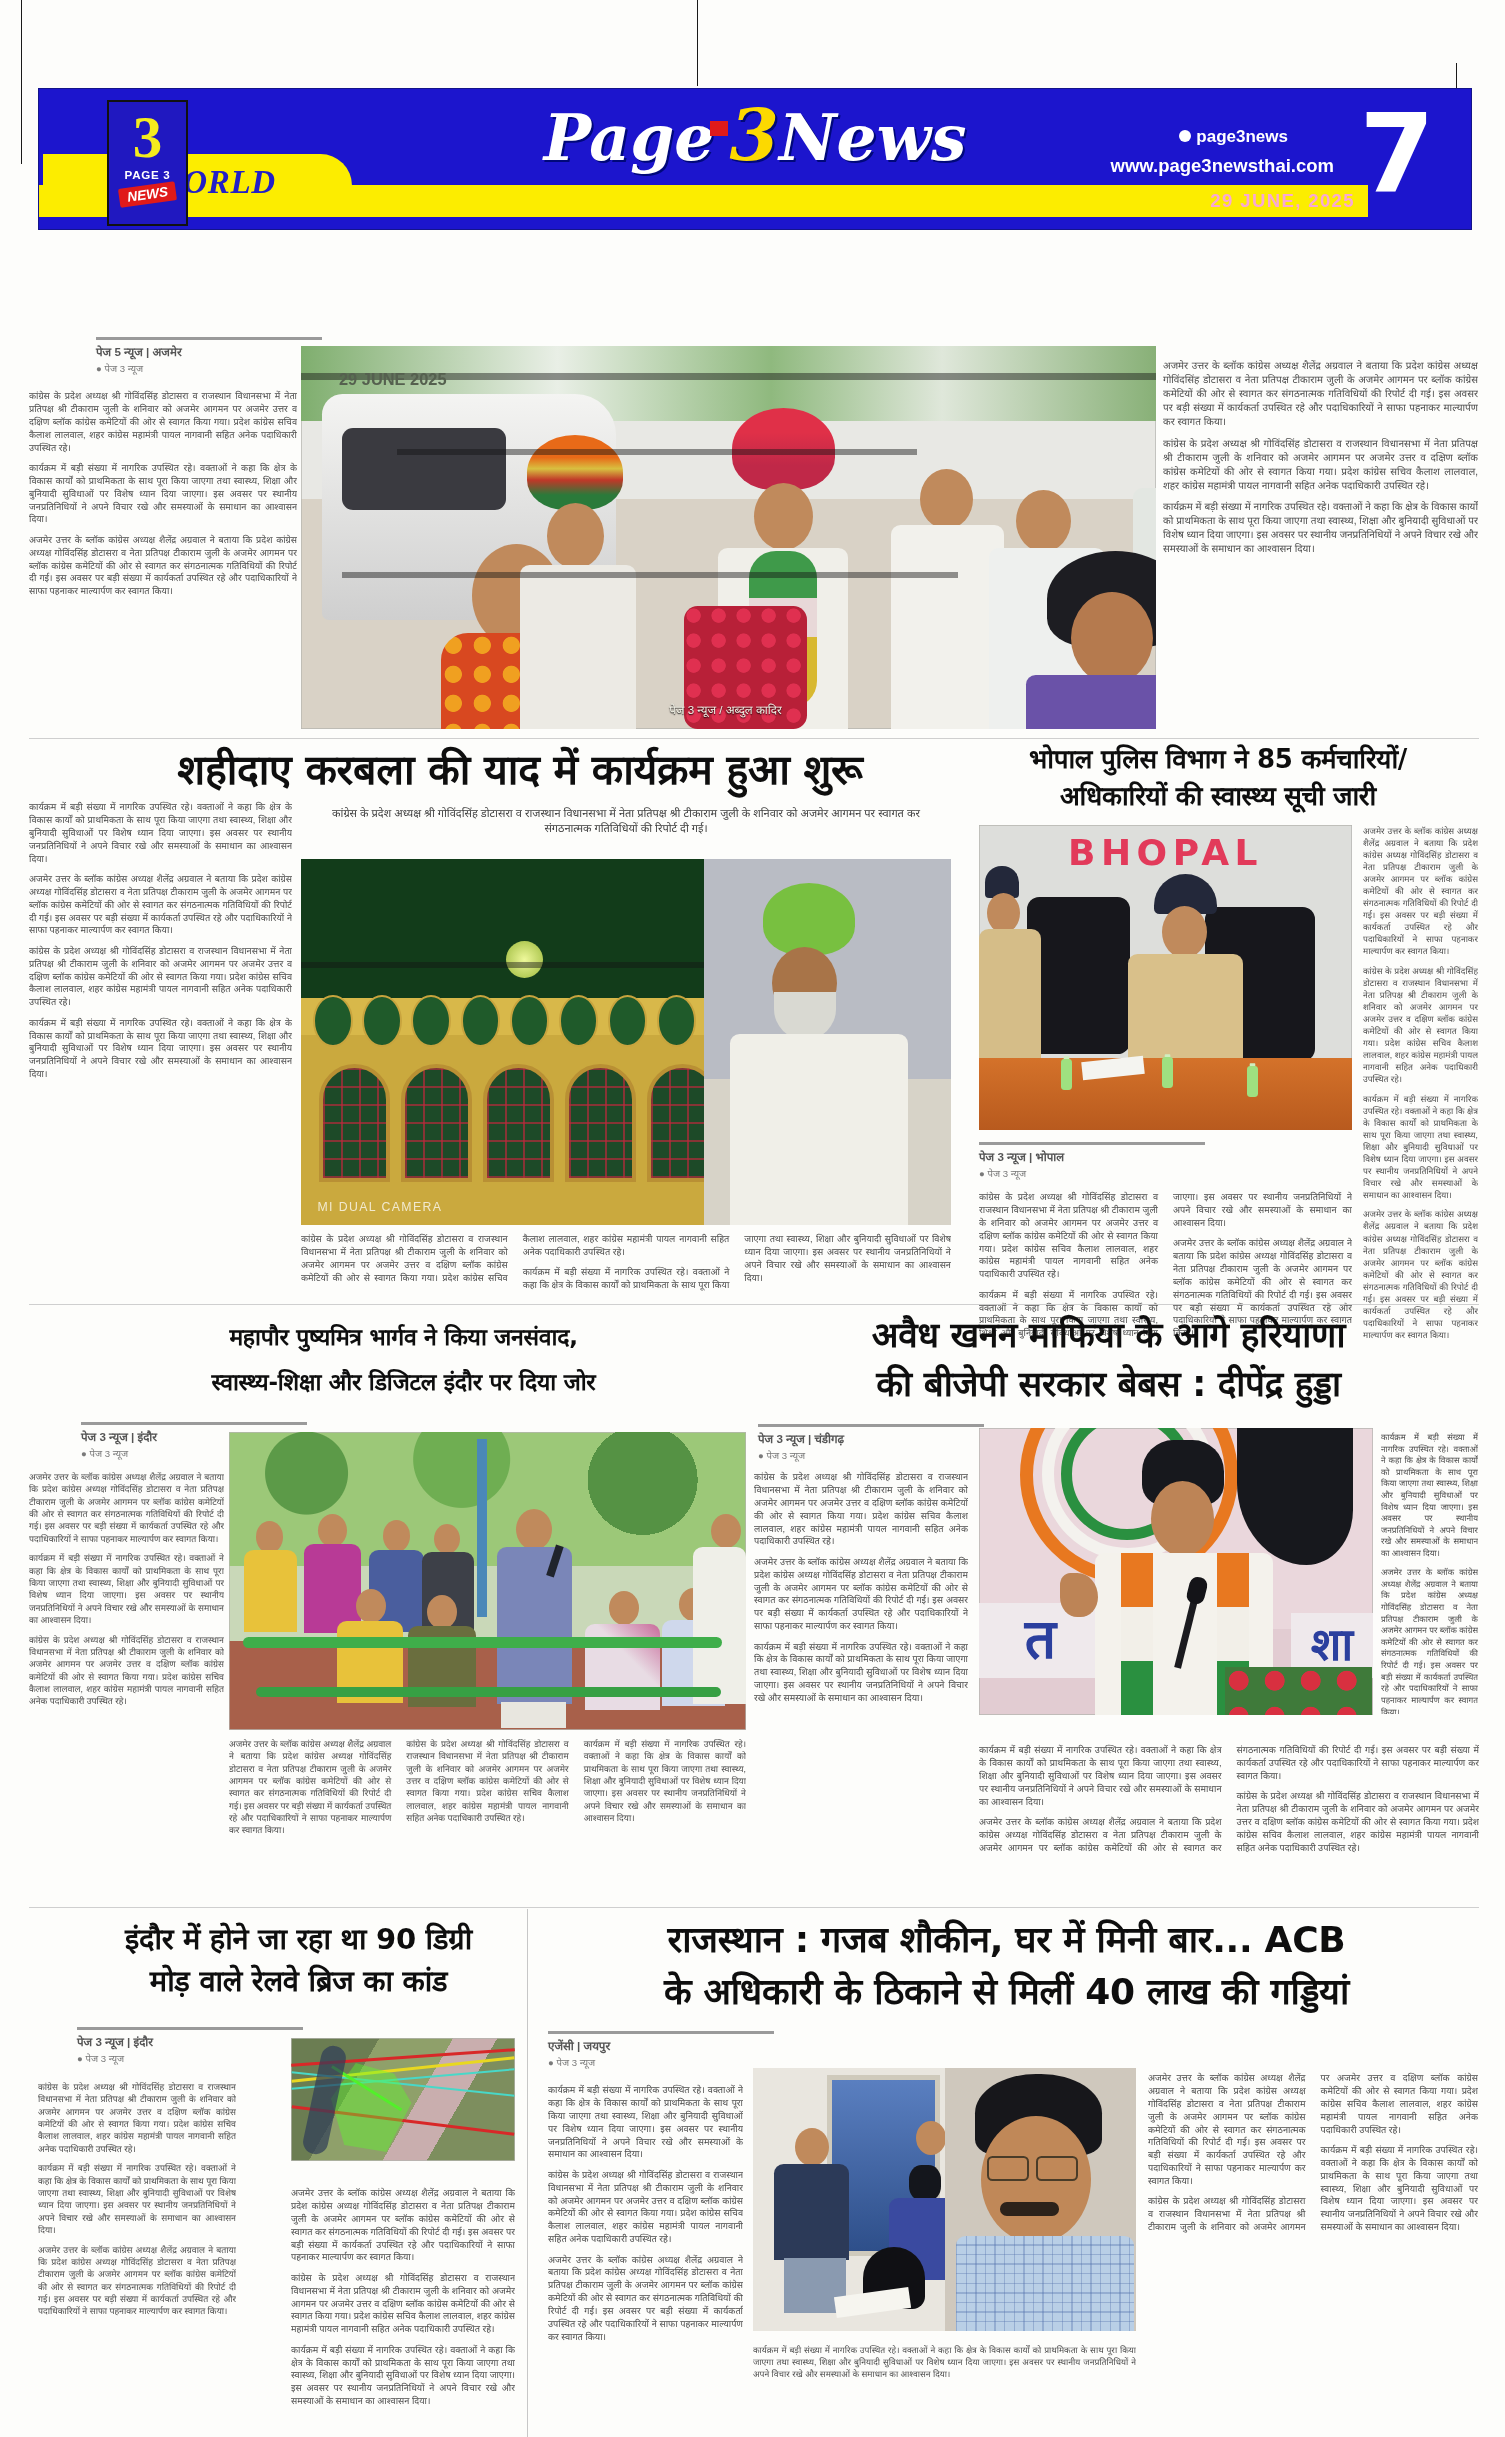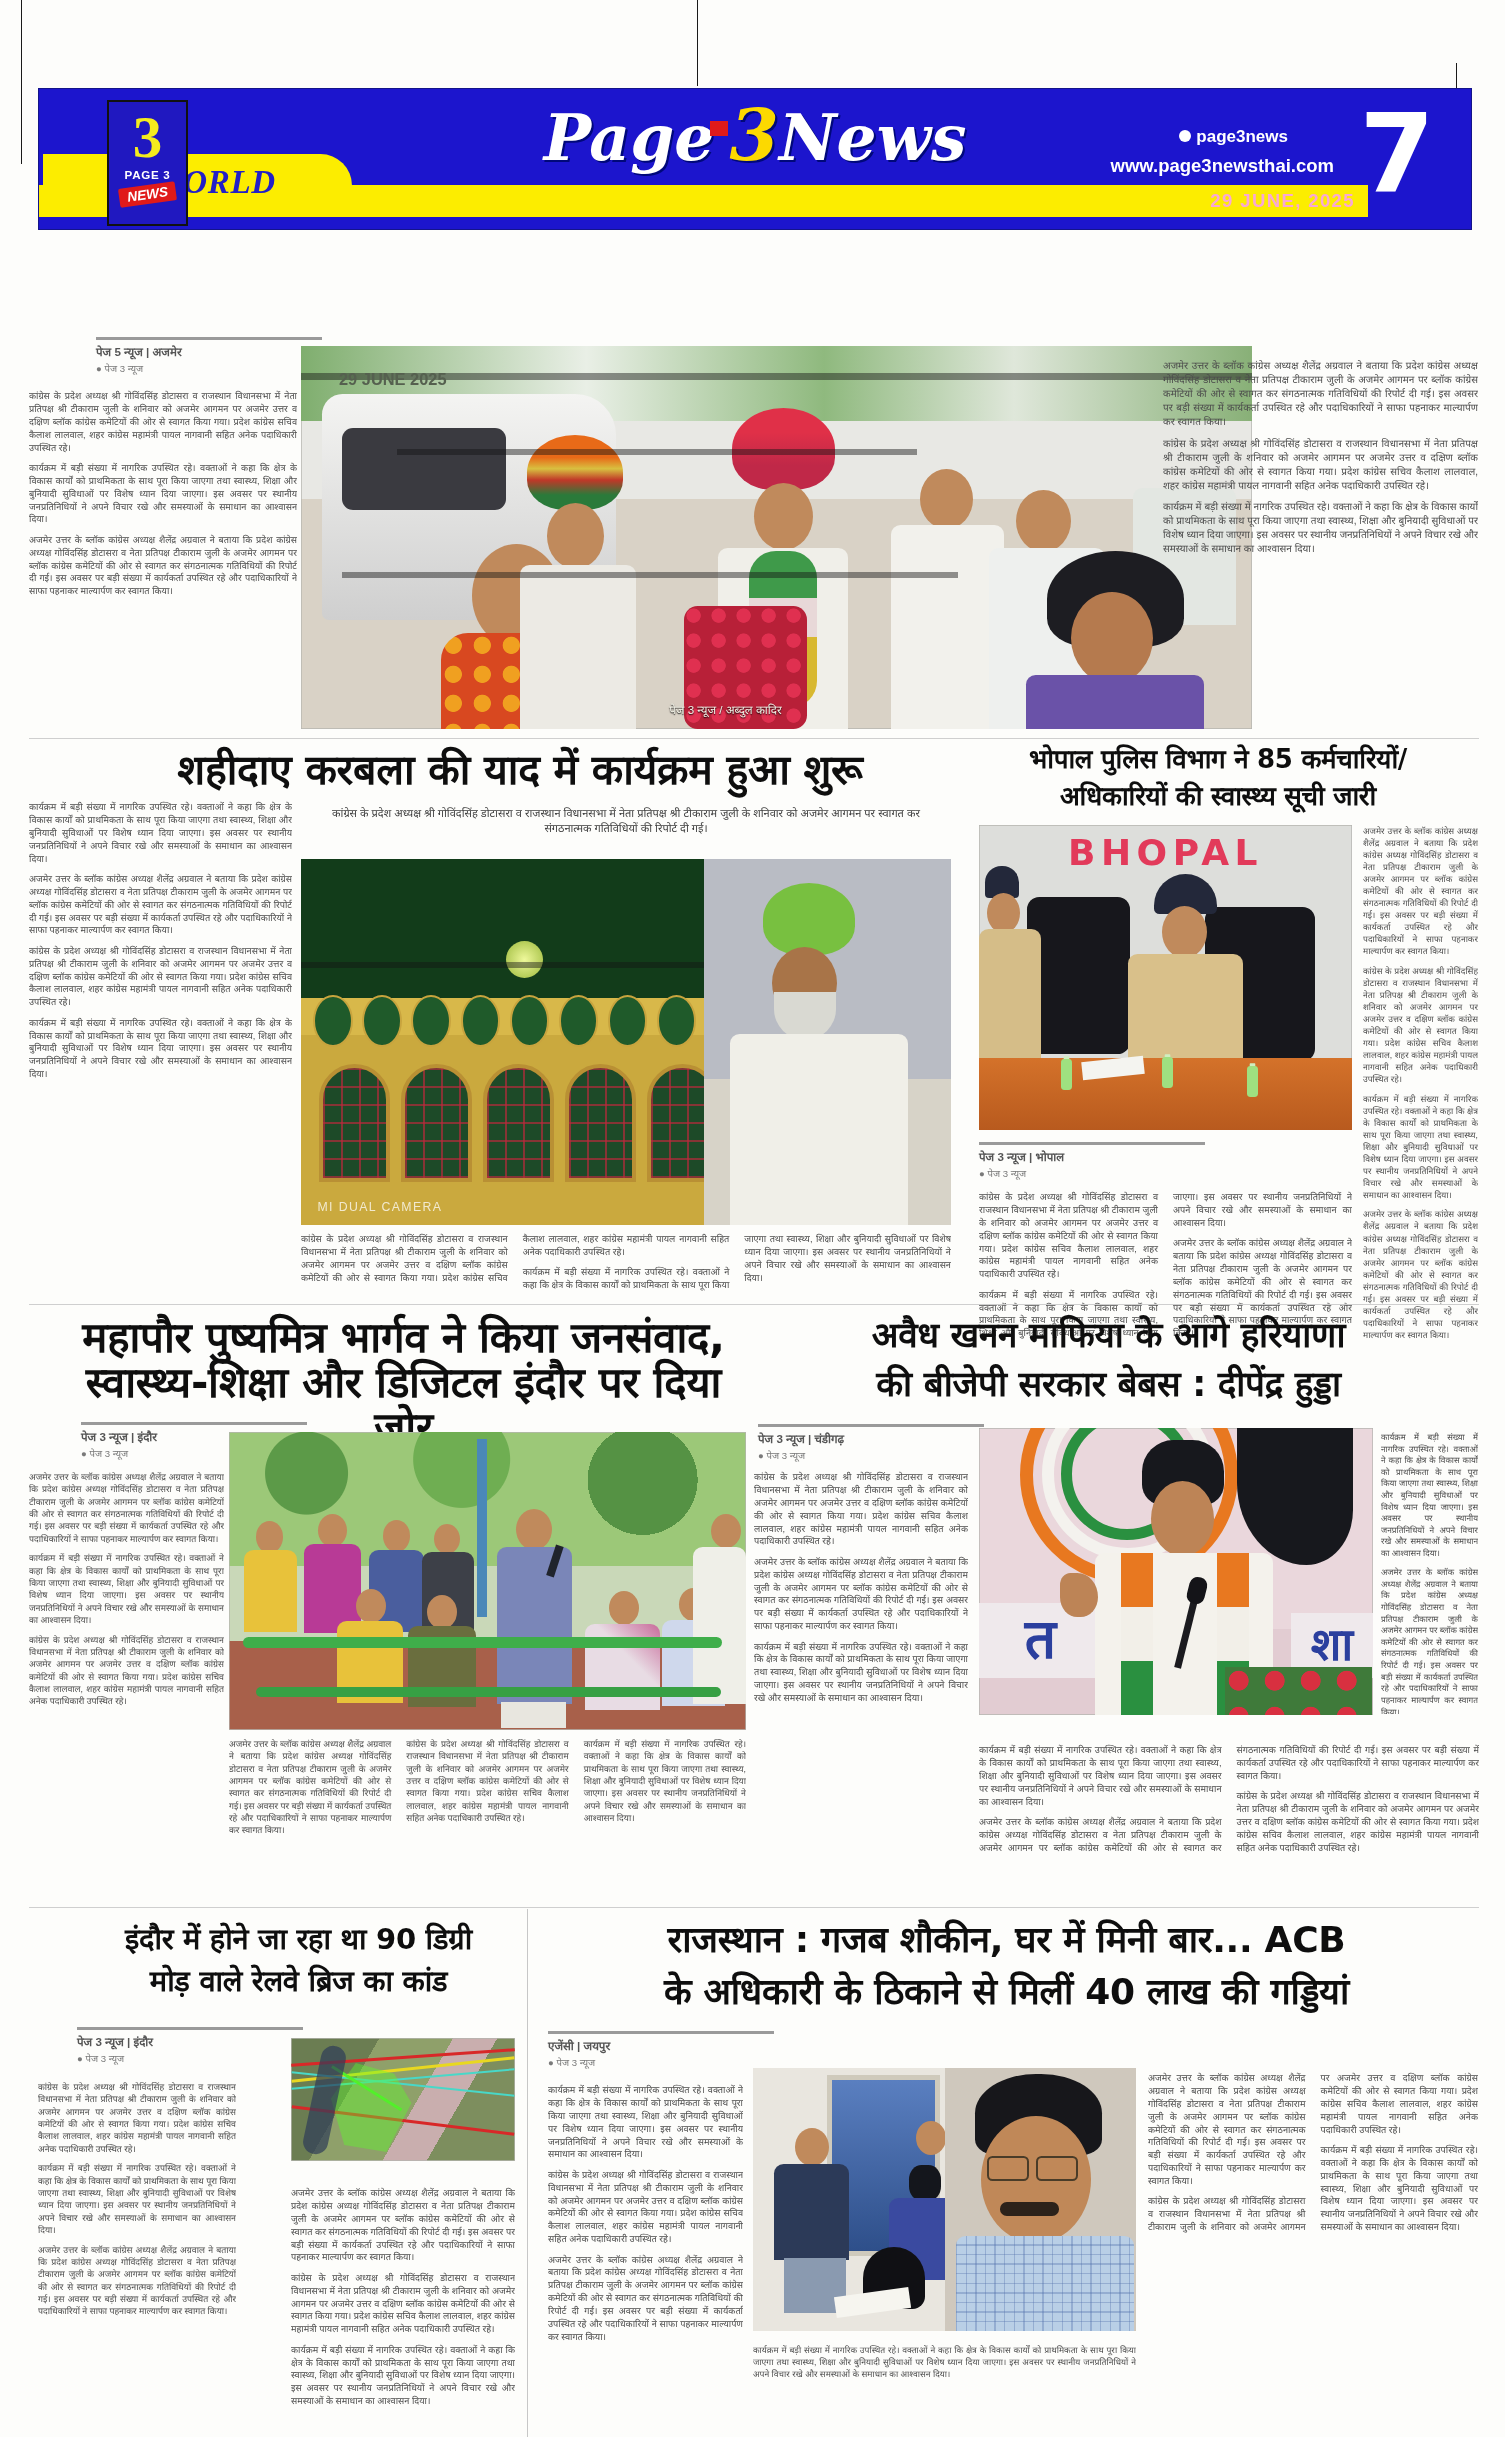--- a/index.html
+++ b/index.html
@@ -96,21 +96,21 @@
     <div class="l1">पेज 5 न्यूज | अजमेर</div>
     <div class="l2">● पेज 3 न्यूज</div>
   </div>
 
   <div class="col noise" style="left:29px;top:390px;width:268px;height:349px;">
     <p>कांग्रेस के प्रदेश अध्यक्ष श्री गोविंदसिंह डोटासरा व राजस्थान विधानसभा में नेता प्रतिपक्ष श्री टीकाराम जुली के शनिवार को अजमेर आगमन पर अजमेर उत्तर व दक्षिण ब्लॉक कांग्रेस कमेटियों की ओर से स्वागत किया गया। प्रदेश कांग्रेस सचिव कैलाश लालवाल, शहर कांग्रेस महामंत्री पायल नागवानी सहित अनेक पदाधिकारी उपस्थित रहे।</p>
     <p>कार्यक्रम में बड़ी संख्या में नागरिक उपस्थित रहे। वक्ताओं ने कहा कि क्षेत्र के विकास कार्यों को प्राथमिकता के साथ पूरा किया जाएगा तथा स्वास्थ्य, शिक्षा और बुनियादी सुविधाओं पर विशेष ध्यान दिया जाएगा। इस अवसर पर स्थानीय जनप्रतिनिधियों ने अपने विचार रखे और समस्याओं के समाधान का आश्वासन दिया।</p>
     <p>अजमेर उत्तर के ब्लॉक कांग्रेस अध्यक्ष शैलेंद्र अग्रवाल ने बताया कि प्रदेश कांग्रेस अध्यक्ष गोविंदसिंह डोटासरा व नेता प्रतिपक्ष टीकाराम जुली के अजमेर आगमन पर ब्लॉक कांग्रेस कमेटियों की ओर से स्वागत कर संगठनात्मक गतिविधियों की रिपोर्ट दी गई। इस अवसर पर बड़ी संख्या में कार्यकर्ता उपस्थित रहे और पदाधिकारियों ने साफा पहनाकर माल्यार्पण कर स्वागत किया।</p>
   </div>
 
-  <div class="photo" style="left:301px;top:346px;width:951px;height:383px;background:linear-gradient(180deg,#cfd8cc 0 18%,#e8e8e4 18% 40%,#d9d2c6 40% 100%);">
+  <div class="photo" style="left:301px;top:346px;width:855px;height:383px;background:linear-gradient(180deg,#cfd8cc 0 18%,#e8e8e4 18% 40%,#d9d2c6 40% 100%);">
     <div class="abs" style="left:0;top:0;width:100%;height:75px;background:linear-gradient(90deg,#7fae6e,#e9efe6 30%,#8fb97e 55%,#dfe7da 75%,#88b077);"></div>
     <div class="abs" style="left:20.5px;top:48px;width:294px;height:226px;background:linear-gradient(180deg,#f4f4f2,#cfcfcf);border-radius:20.5px 41px 6.8px 6.8px;"></div>
     <div class="abs" style="left:41px;top:82px;width:164px;height:82px;background:#3a3a40;border-radius:11px;"></div>
 
     <div class="head" style="left:171px;top:198px;width:89px;height:103px;"></div>
     <div class="abs" style="left:140px;top:287px;width:157px;height:96px;background:radial-gradient(circle at 12.3px 12.3px,#f0a020 8.2px,transparent 9px) 0 0/29px 29px,#d84820;border-radius:27px 27px 0 0;"></div>
 
     <div class="turban" style="left:226px;top:89px;width:96px;height:75px;background:linear-gradient(180deg,#e86a18 30%,#d8c040 45%,#c03828 60%,#2a7a3a 80%);"></div>
     <div class="head" style="left:246px;top:157px;width:57px;height:66px;"></div>
     <div class="torso" style="left:219px;top:219px;width:116px;height:164px;background:#eceae4;"></div>
@@ -225,21 +225,21 @@
   </div>
   <div class="col noise" style="left:1363px;top:825px;width:115px;height:599px;font-size:8.6px;">
     <p>अजमेर उत्तर के ब्लॉक कांग्रेस अध्यक्ष शैलेंद्र अग्रवाल ने बताया कि प्रदेश कांग्रेस अध्यक्ष गोविंदसिंह डोटासरा व नेता प्रतिपक्ष टीकाराम जुली के अजमेर आगमन पर ब्लॉक कांग्रेस कमेटियों की ओर से स्वागत कर संगठनात्मक गतिविधियों की रिपोर्ट दी गई। इस अवसर पर बड़ी संख्या में कार्यकर्ता उपस्थित रहे और पदाधिकारियों ने साफा पहनाकर माल्यार्पण कर स्वागत किया।</p>
     <p>कांग्रेस के प्रदेश अध्यक्ष श्री गोविंदसिंह डोटासरा व राजस्थान विधानसभा में नेता प्रतिपक्ष श्री टीकाराम जुली के शनिवार को अजमेर आगमन पर अजमेर उत्तर व दक्षिण ब्लॉक कांग्रेस कमेटियों की ओर से स्वागत किया गया। प्रदेश कांग्रेस सचिव कैलाश लालवाल, शहर कांग्रेस महामंत्री पायल नागवानी सहित अनेक पदाधिकारी उपस्थित रहे।</p>
     <p>कार्यक्रम में बड़ी संख्या में नागरिक उपस्थित रहे। वक्ताओं ने कहा कि क्षेत्र के विकास कार्यों को प्राथमिकता के साथ पूरा किया जाएगा तथा स्वास्थ्य, शिक्षा और बुनियादी सुविधाओं पर विशेष ध्यान दिया जाएगा। इस अवसर पर स्थानीय जनप्रतिनिधियों ने अपने विचार रखे और समस्याओं के समाधान का आश्वासन दिया।</p>
     <p>अजमेर उत्तर के ब्लॉक कांग्रेस अध्यक्ष शैलेंद्र अग्रवाल ने बताया कि प्रदेश कांग्रेस अध्यक्ष गोविंदसिंह डोटासरा व नेता प्रतिपक्ष टीकाराम जुली के अजमेर आगमन पर ब्लॉक कांग्रेस कमेटियों की ओर से स्वागत कर संगठनात्मक गतिविधियों की रिपोर्ट दी गई। इस अवसर पर बड़ी संख्या में कार्यकर्ता उपस्थित रहे और पदाधिकारियों ने साफा पहनाकर माल्यार्पण कर स्वागत किया।</p>
   </div>
 
   <div class="hrule" style="left:29px;top:1304px;width:1450px;"></div>
 
-  <div class="hl" style="left:68px;top:1315px;width:671px;font-size:42px;line-height:45px;">
+  <div class="hl" style="left:68px;top:1315px;width:671px;font-size:23px;line-height:45px;">
     <div>महापौर पुष्यमित्र भार्गव ने किया जनसंवाद,</div>
     <div>स्वास्थ्य-शिक्षा और डिजिटल इंदौर पर दिया जोर</div>
   </div>
   <div class="hl" style="left:749px;top:1311px;width:719px;font-size:35px;line-height:49px;">
     <div>अवैध खनन माफिया के आगे हरियाणा</div>
     <div>की बीजेपी सरकार बेबस : दीपेंद्र हुड्डा</div>
   </div>
 
   <div class="byline" style="left:81px;top:1422px;">
     <div class="rule"></div>

